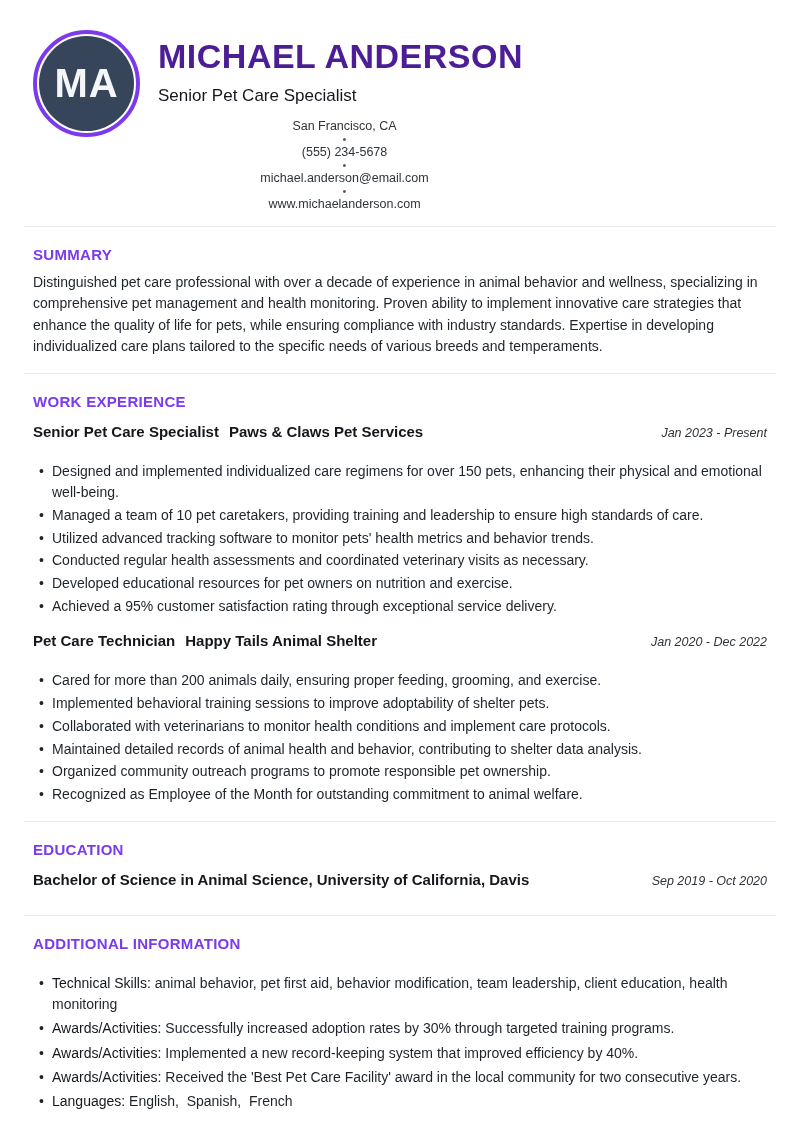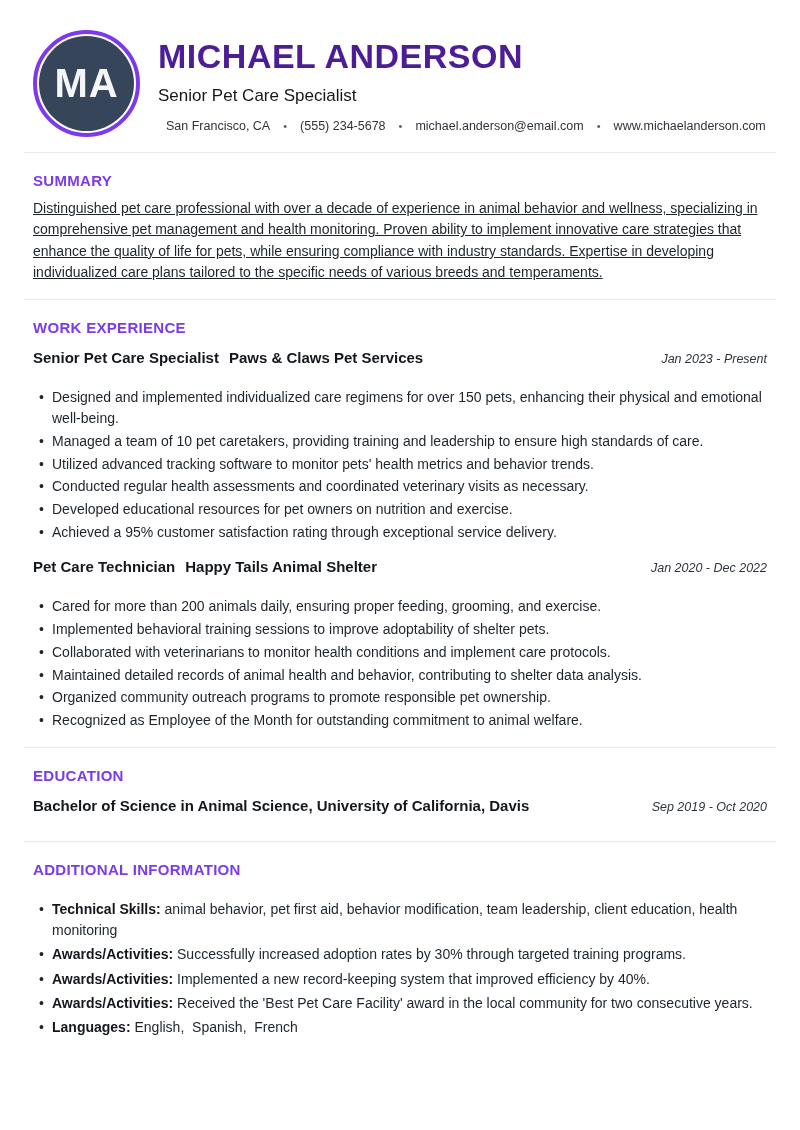--- a/index.html
+++ b/index.html
@@ -50,20 +50,21 @@
     color: #14181d;
     font-weight: 400;
   }
   .contact-row {
     margin-top: 13px;
     padding-left: 8px;
     font-size: 12.5px;
     color: #2e343b;
     display: flex;
     align-items: center;
+    flex-direction: column;
   }
   .contact-dot {
     color: #555b62;
     font-size: 11px;
     margin: 0 13px;
   }
 
   
   .divider {
     border: 0;
@@ -75,21 +76,20 @@
     font-size: 15px;
     font-weight: 700;
     color: #7c3aed;
     letter-spacing: 0.3px;
   }
   .summary-text {
     margin-top: 9px;
     font-size: 14px;
     line-height: 1.53;
     color: #1d242c;
-    text-decoration: underline;
   }
 
   
   .entry-header {
     display: flex;
     justify-content: space-between;
     align-items: baseline;
     margin-top: 13px;
   }
   .entry-header.second { margin-top: 15px; }
@@ -114,21 +114,21 @@
     color: #1d242c;
     margin-bottom: 1px;
   }
   ul.bullets li::before {
     content: "\2022";
     position: absolute;
     left: 6px;
     top: 0;
     color: #1d242c;
   }
-  .bold-label { font-weight: 700; color: #14181d; }
+  .bold-label { font-weight: 400; color: #14181d; }
   .addl-text { white-space: pre-wrap; }
   ul.bullets.addl li { margin-bottom: 2.5px; }
   .edu-block { margin-bottom: 27px; }
 </style>
 </head>
 <body>
 
 <div class="page">
 
   <div class="header">

